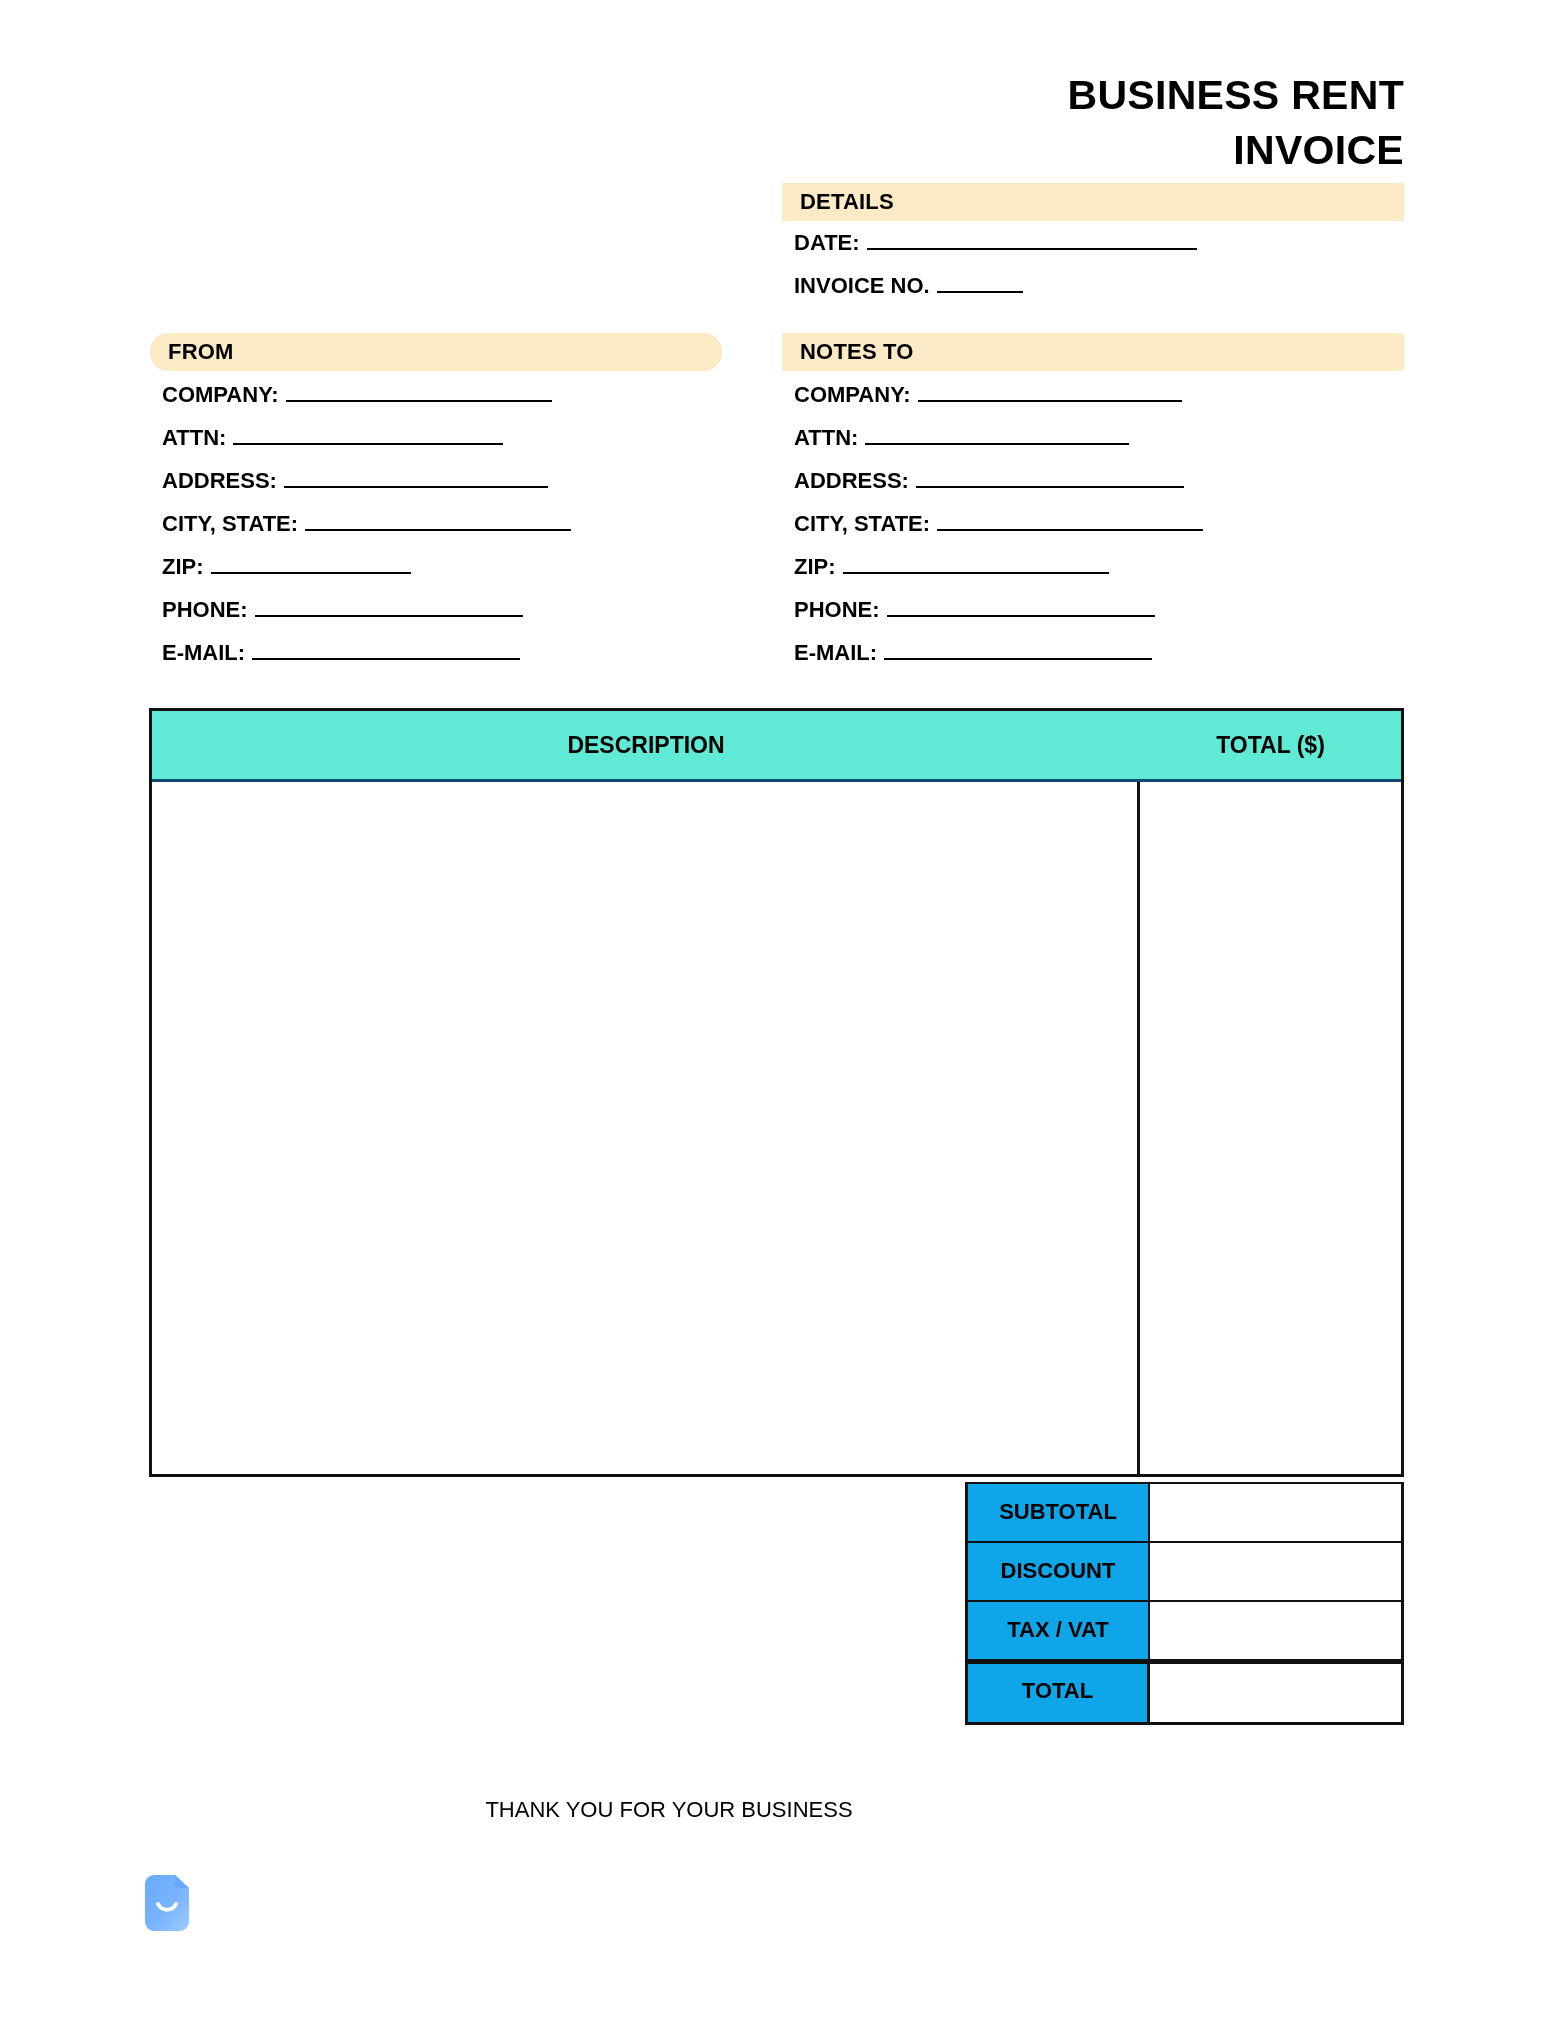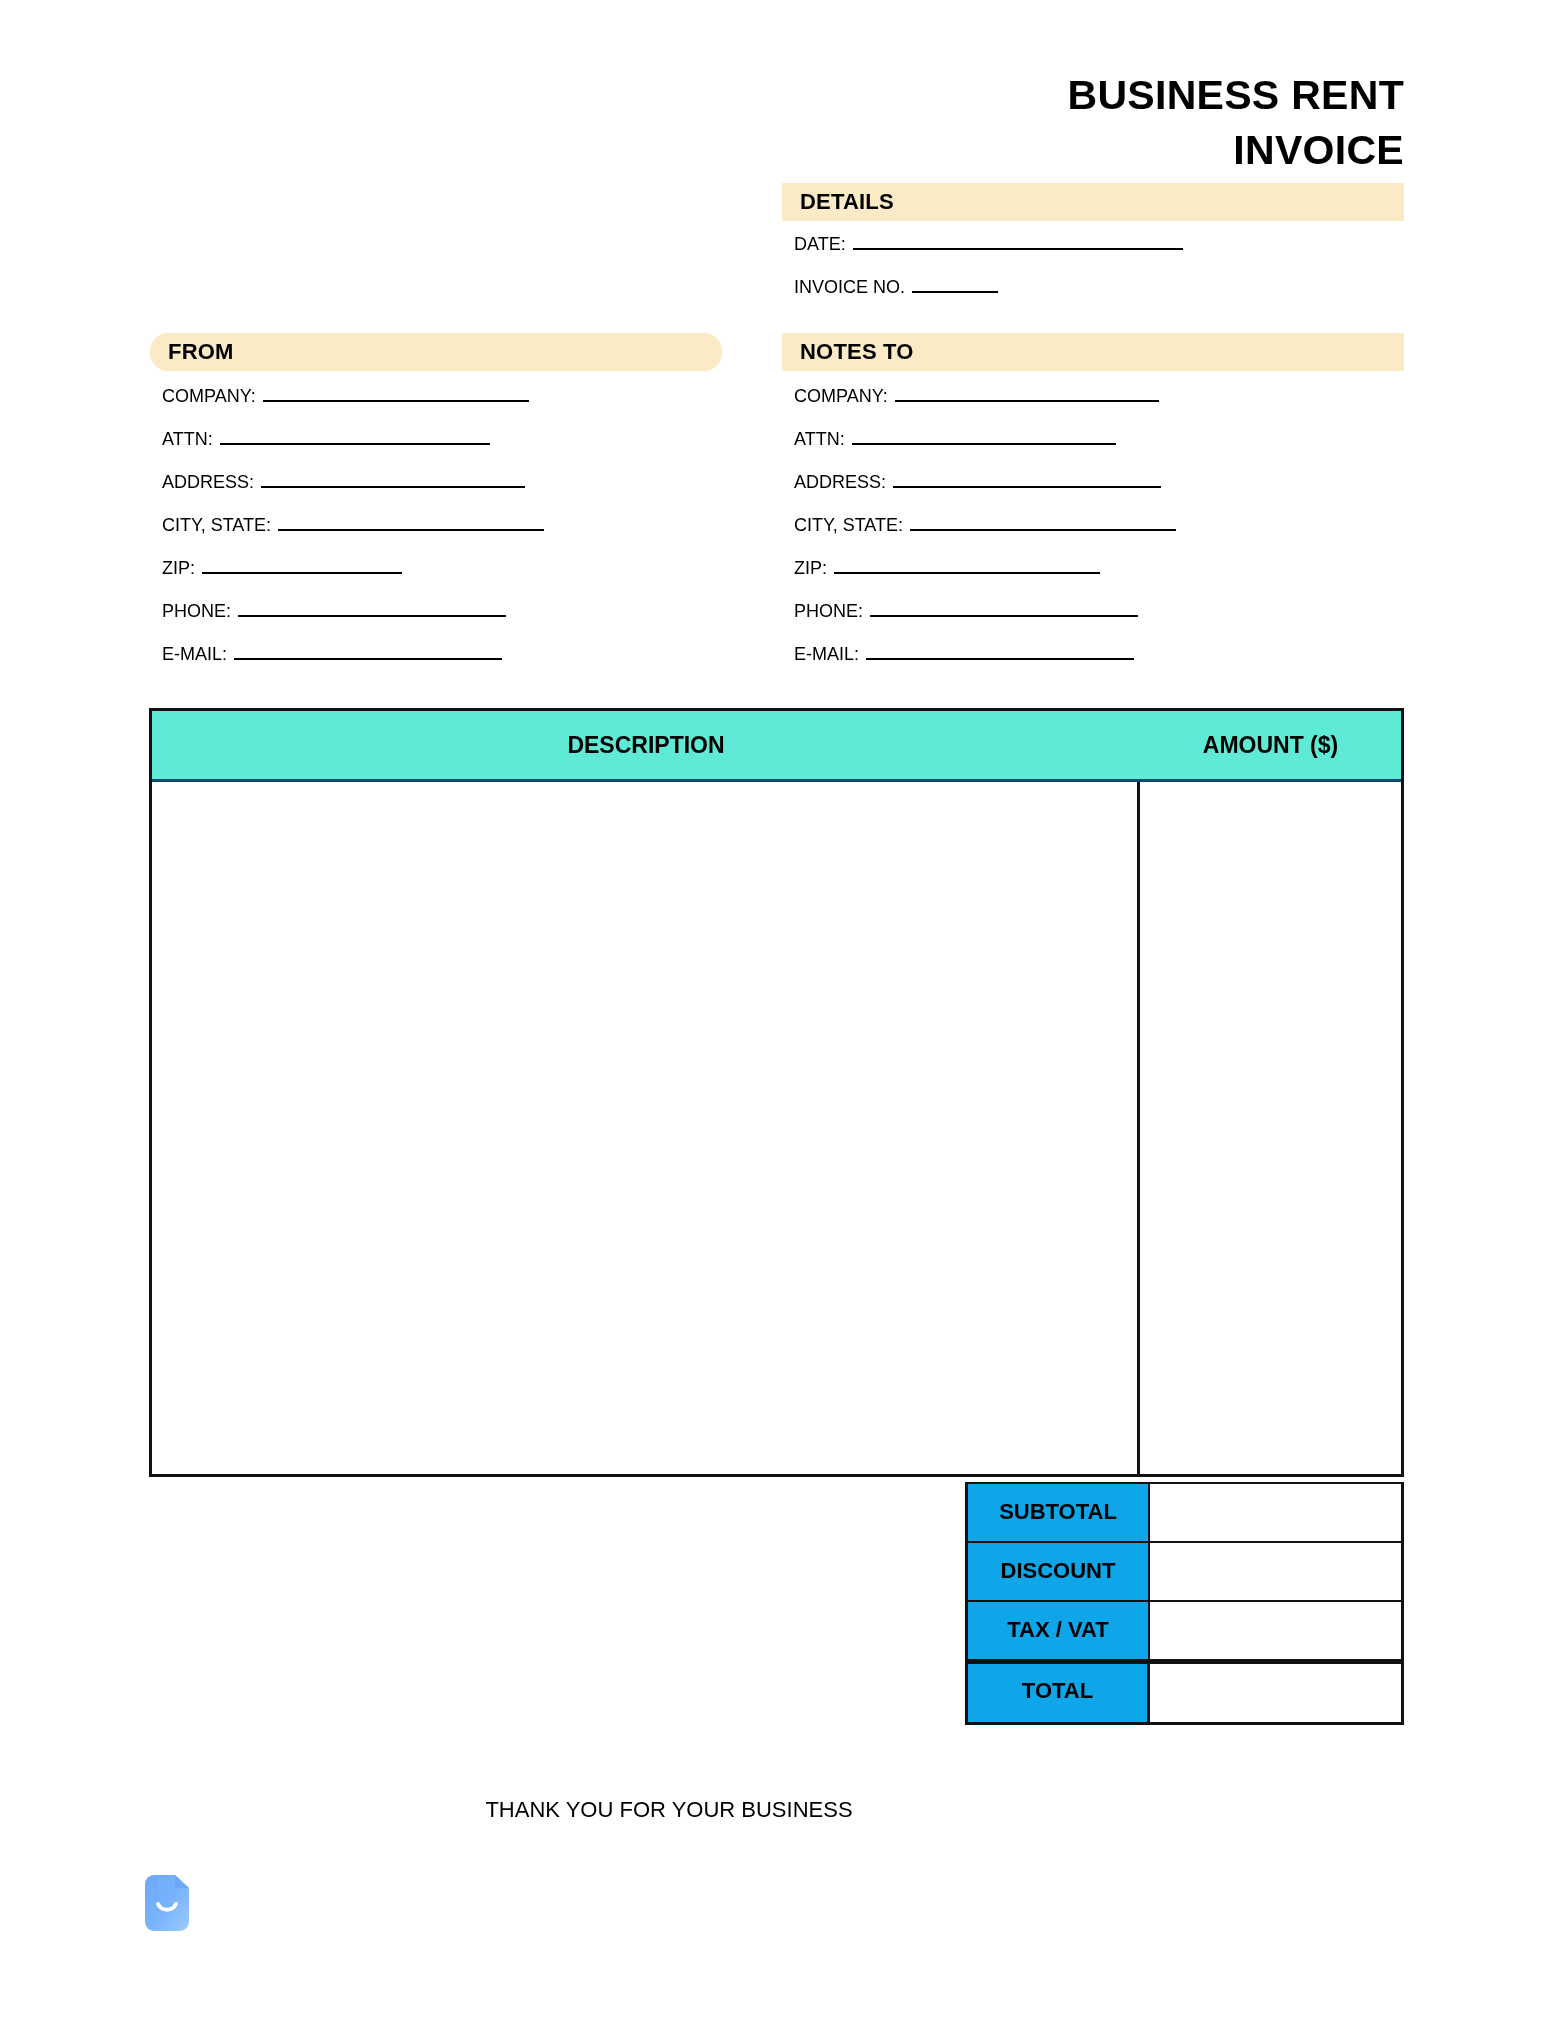--- a/index.html
+++ b/index.html
@@ -64,23 +64,24 @@
   
   .fields {
     position: absolute;
   }
   .field-row {
     display: flex;
     align-items: baseline;
     height: 43px;
   }
   .field-label {
-    font-size: 18px;
+    font-size: 22px;
     white-space: nowrap;
     padding-right: 7px;
+    font-weight: bold;
   }
   .field-rule {
     border-bottom: 2px solid #000000;
     height: 20px;
     flex: 0 0 auto;
   }
 
   #fields-details { left: 794px; top: 228px; }
   #fields-from    { left: 162px; top: 380px; }
   #fields-billto  { left: 794px; top: 380px; }
@@ -309,21 +310,21 @@
       </div>
       <div class="field-row">
         <span class="field-label">E-MAIL:</span>
         <span class="field-rule" style="width: 268px;"></span>
       </div>
     </div>
 
   <div class="items-table">
     <div class="items-head">
       <div class="items-head-desc">DESCRIPTION</div>
-      <div class="items-head-amt">AMOUNT ($)</div>
+      <div class="items-head-amt">TOTAL ($)</div>
     </div>
     <div class="items-body">
       <div class="items-body-desc"></div>
       <div class="items-body-amt"></div>
     </div>
   </div>
 
   <div class="totals">
       <div class="totals-row">
         <div class="totals-label">SUBTOTAL</div>

